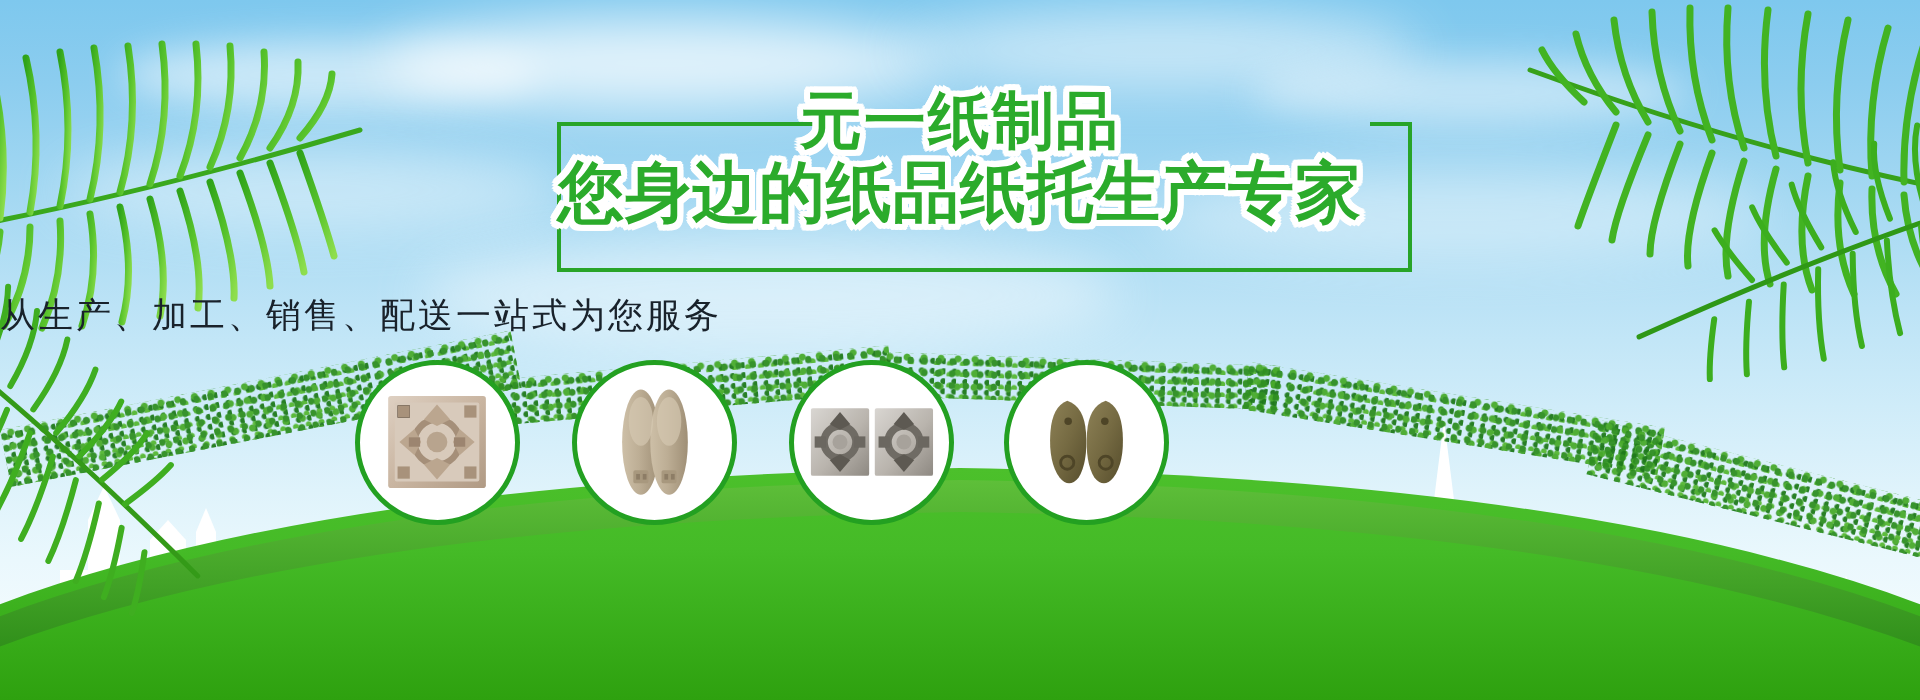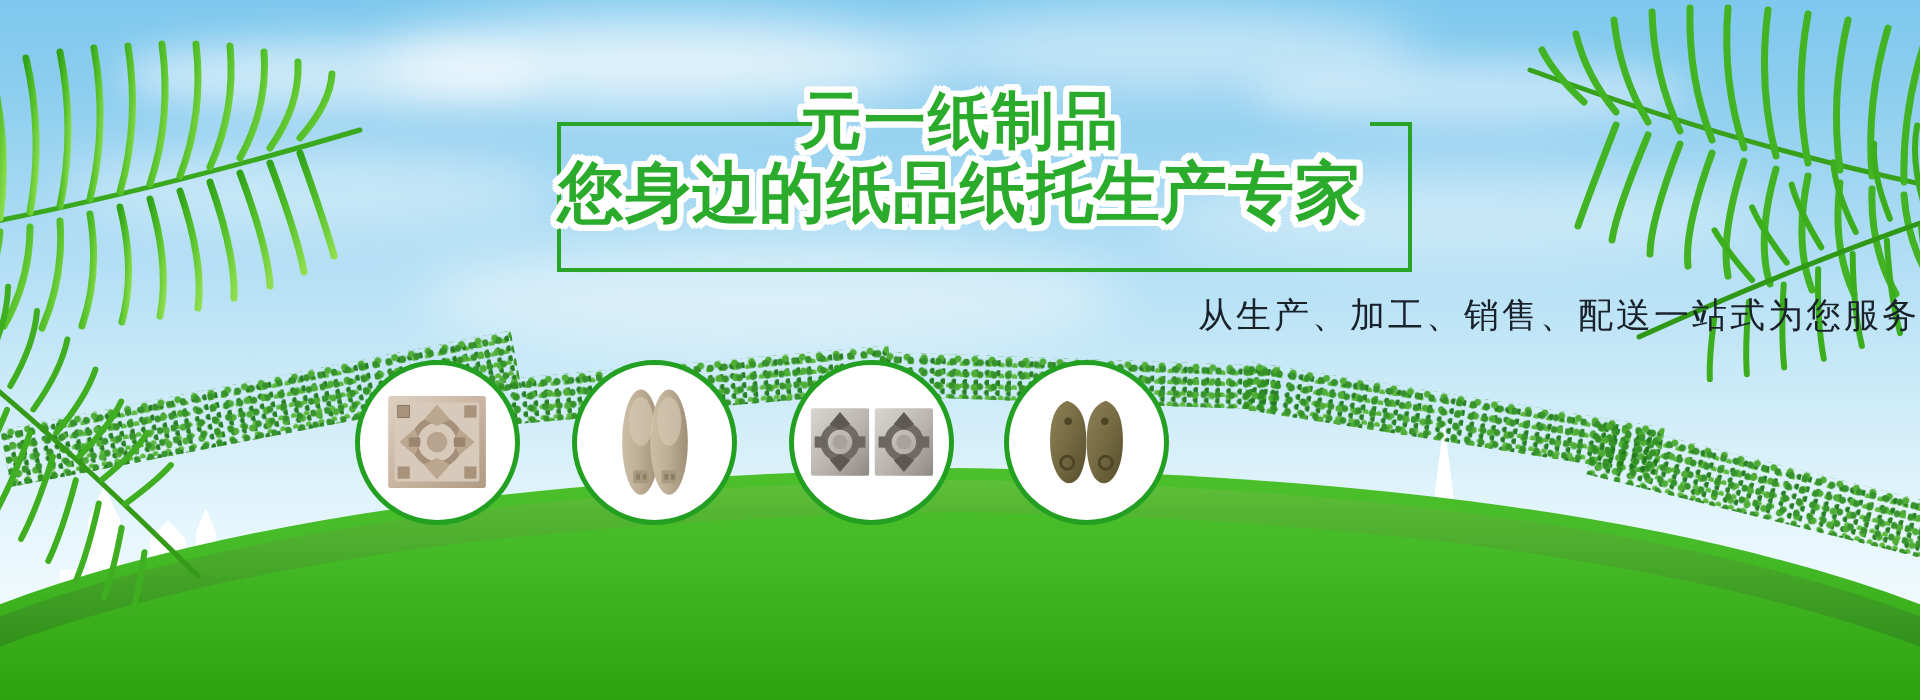--- a/index.html
+++ b/index.html
@@ -73,21 +73,21 @@
   }
   #hl2{
     top:158px;font-size:66px;line-height:70px;letter-spacing:1px;
     text-shadow:
       -5px -5px 0 #fff, 5px -5px 0 #fff, -5px 5px 0 #fff, 5px 5px 0 #fff,
       -6px 0 0 #fff, 6px 0 0 #fff, 0 -6px 0 #fff, 0 6px 0 #fff,
       -4px -6px 0 #fff, 4px -6px 0 #fff, -4px 6px 0 #fff, 4px 6px 0 #fff,
       -6px -3px 0 #fff, 6px -3px 0 #fff, -6px 3px 0 #fff, 6px 3px 0 #fff;
   }
   #sub{
-    position:absolute;top:295px;width:1920px;text-align:right;
+    position:absolute;top:295px;width:1920px;text-align:left;
     font-family:"DejaVu Sans","Liberation Sans",sans-serif;
     font-size:35px;line-height:40px;color:#19222b;letter-spacing:3px;white-space:nowrap;
   }
 
   
   .pcircle{
     position:absolute;border-radius:50%;
     background:#fff;border:5px solid #23a021;
     box-sizing:border-box;overflow:hidden;
     display:flex;align-items:center;justify-content:center;

